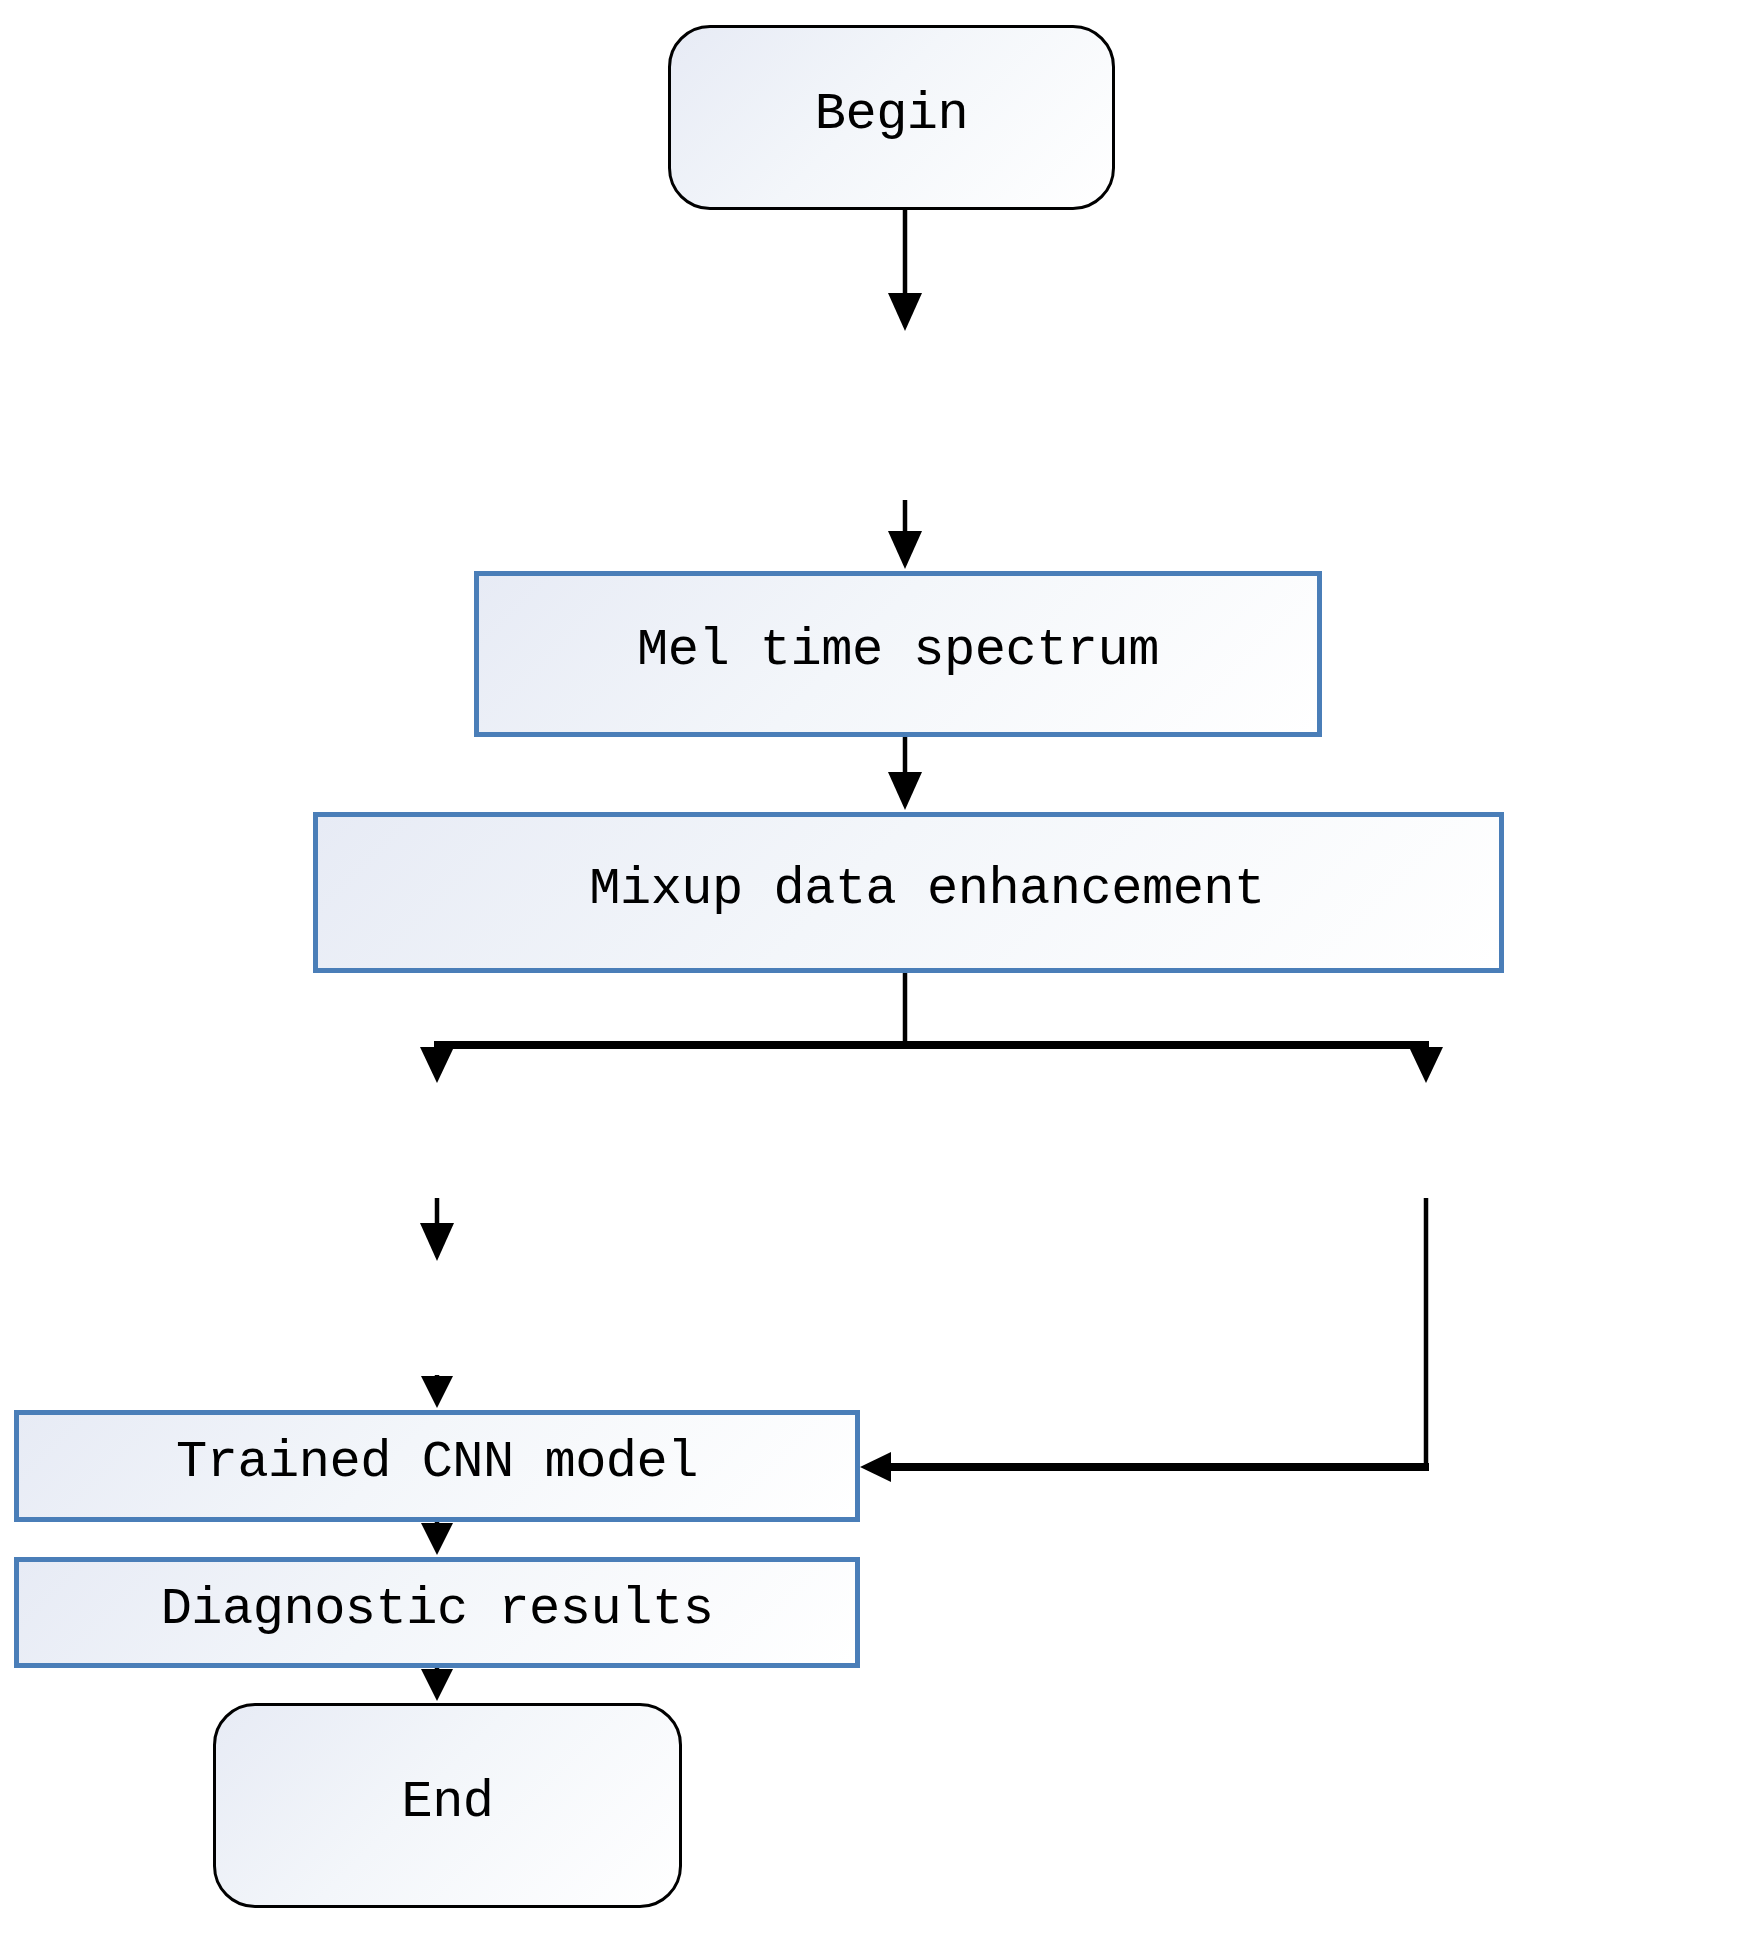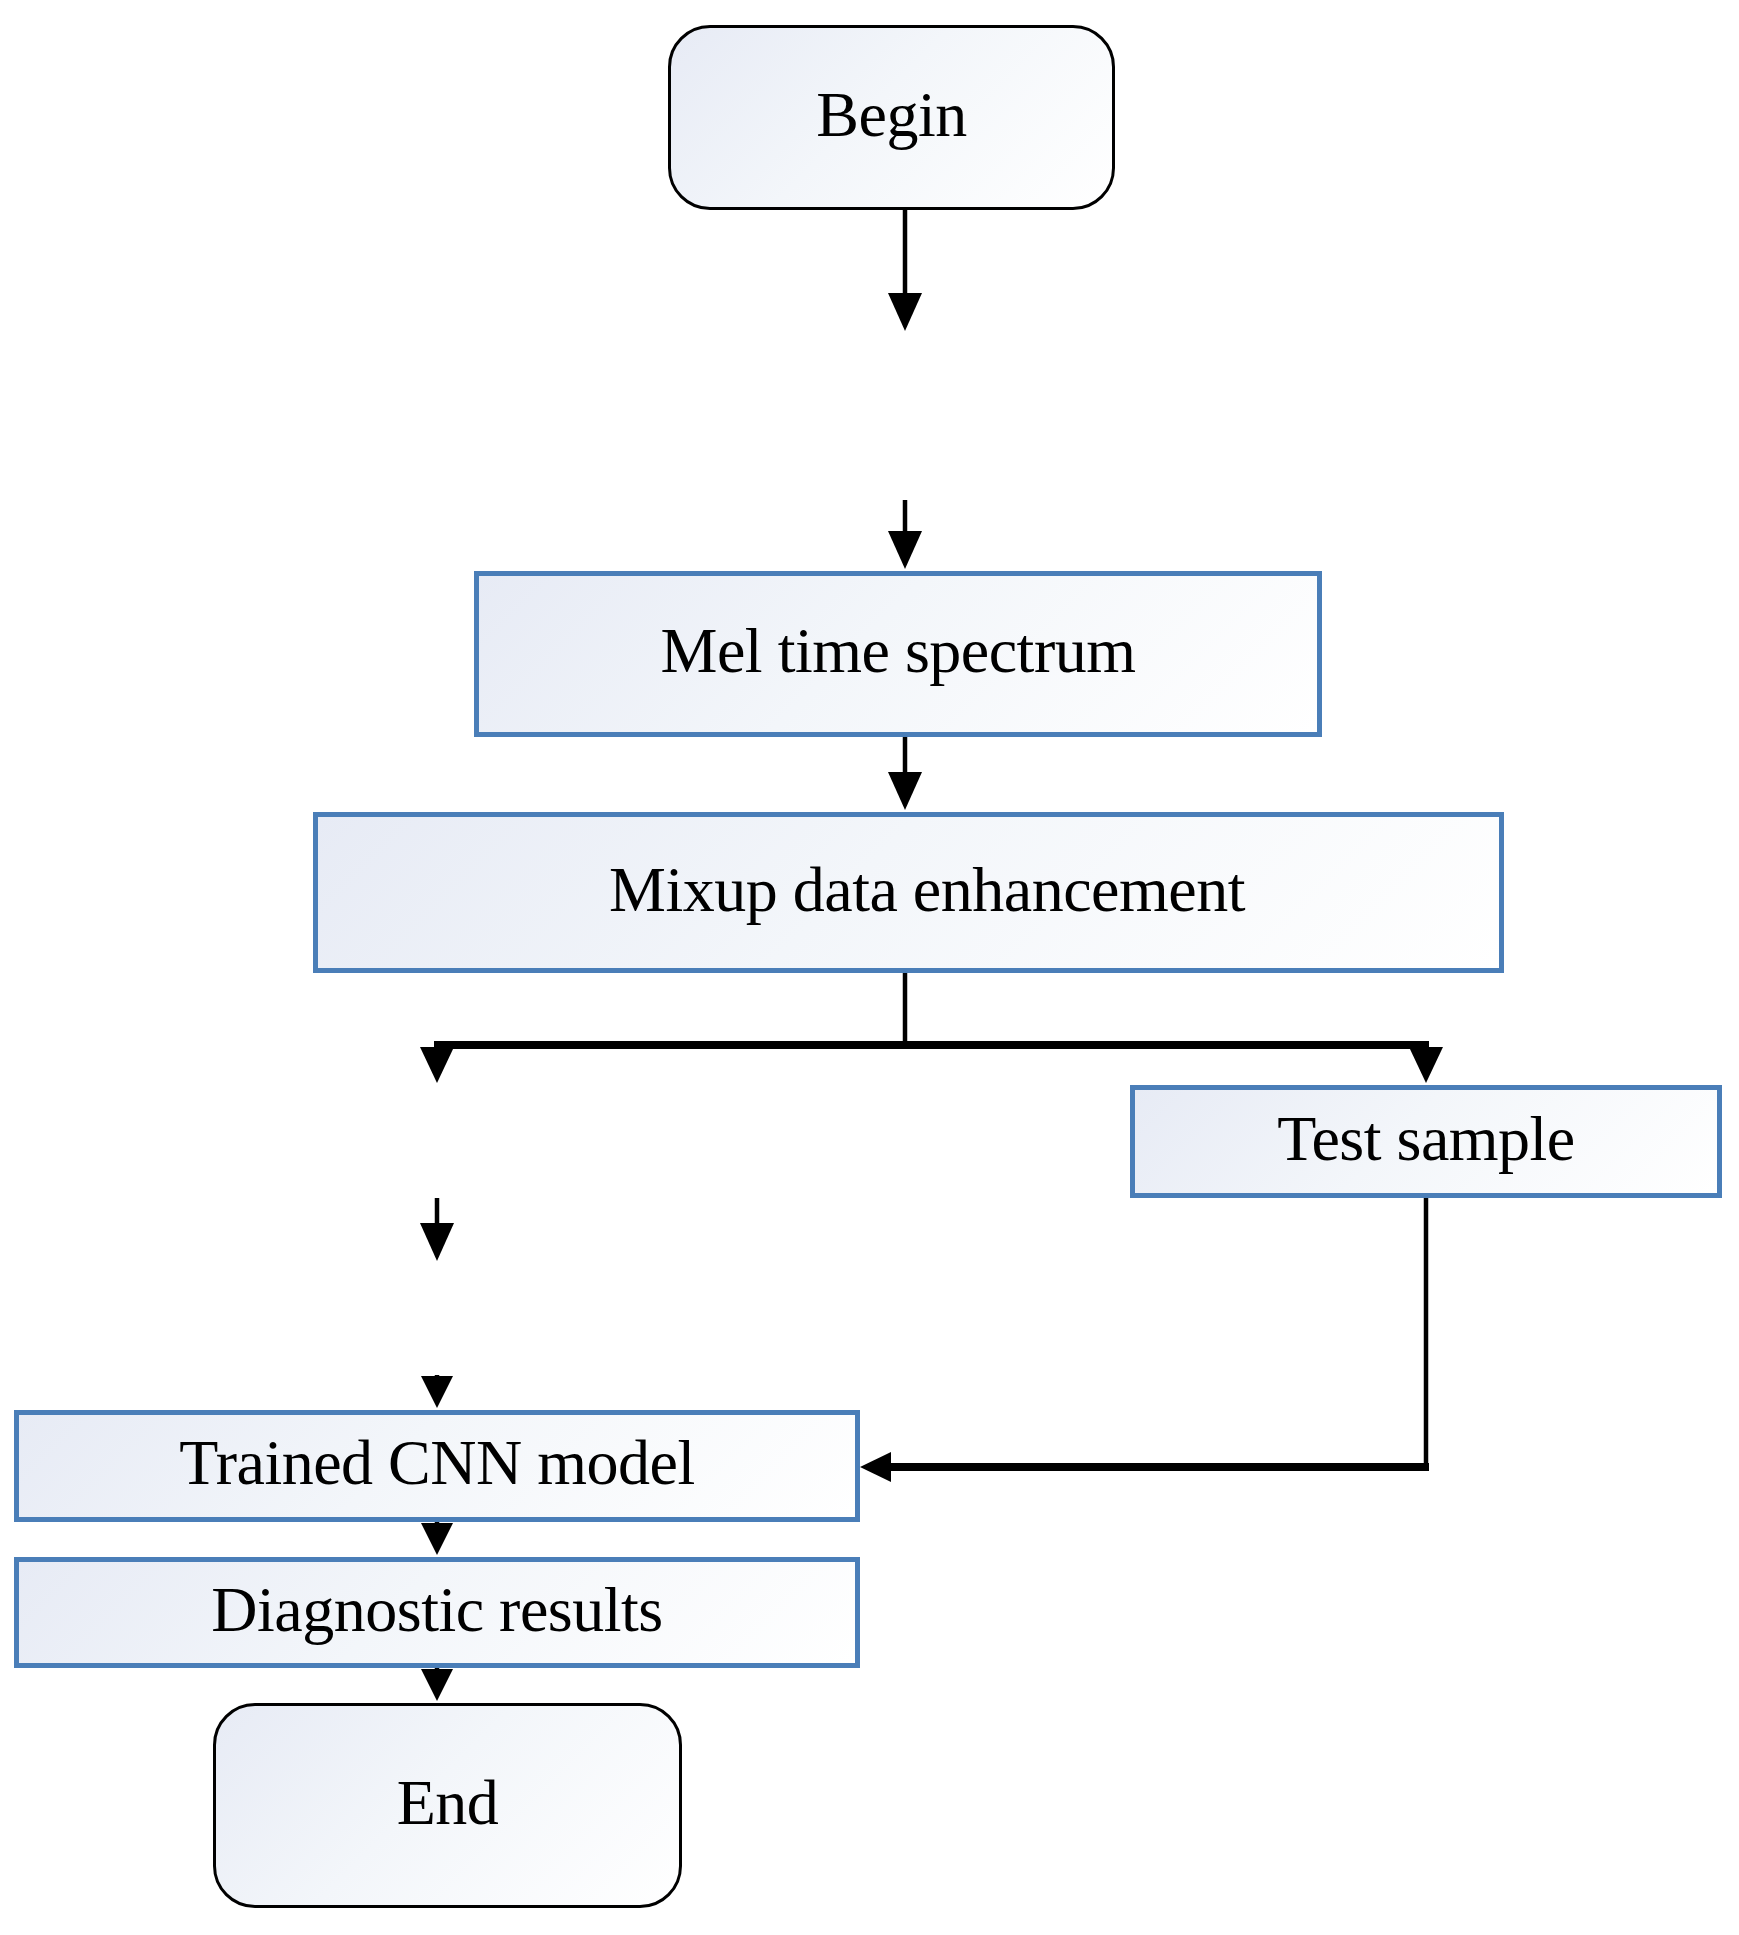--- a/index.html
+++ b/index.html
@@ -25,25 +25,26 @@
     position:absolute;
     display:flex;align-items:center;justify-content:center;
     box-sizing:border-box;
     background:linear-gradient(135deg,var(--fill-a) 0%,var(--fill-b) 45%,var(--fill-c) 100%);
     color:var(--text);
     text-align:center;
   }
   .process{border:5px solid var(--process-border);}
   .terminator{border:3px solid var(--terminator-border);border-radius:42px;}
   .label{
-    font-size:64px;
+    font-size:52px;
     line-height:1;
     letter-spacing:-0.5px;
     white-space:nowrap;
     padding-bottom:6px;
+    font-family:Liberation Mono, monospace;
   }
   svg line{stroke:var(--arrow);}
   svg polygon{fill:var(--arrow);stroke:none;}
 </style>
 </head>
 <body>
 
 <div class="canvas">
 
   <svg class="connectors" viewBox="0 0 1739 1935" xmlns="http://www.w3.org/2000/svg">
@@ -104,23 +105,20 @@
 
   <div class="node process" style="left:474px;top:571px;width:848px;height:166px;">
     <span class="label">Mel time spectrum</span>
   </div>
 
   <div class="node process" style="left:313px;top:812px;width:1191px;height:161px;padding-left:37px;">
     <span class="label">Mixup data enhancement</span>
   </div>
 
 
-  <div class="node process" style="left:1130px;top:1085px;width:592px;height:113px;">
-    <span class="label">Test sample</span>
-  </div>
 
 
   <div class="node process" style="left:14px;top:1410px;width:846px;height:112px;">
     <span class="label">Trained CNN model</span>
   </div>
 
   <div class="node process" style="left:14px;top:1557px;width:846px;height:111px;">
     <span class="label">Diagnostic results</span>
   </div>
 

